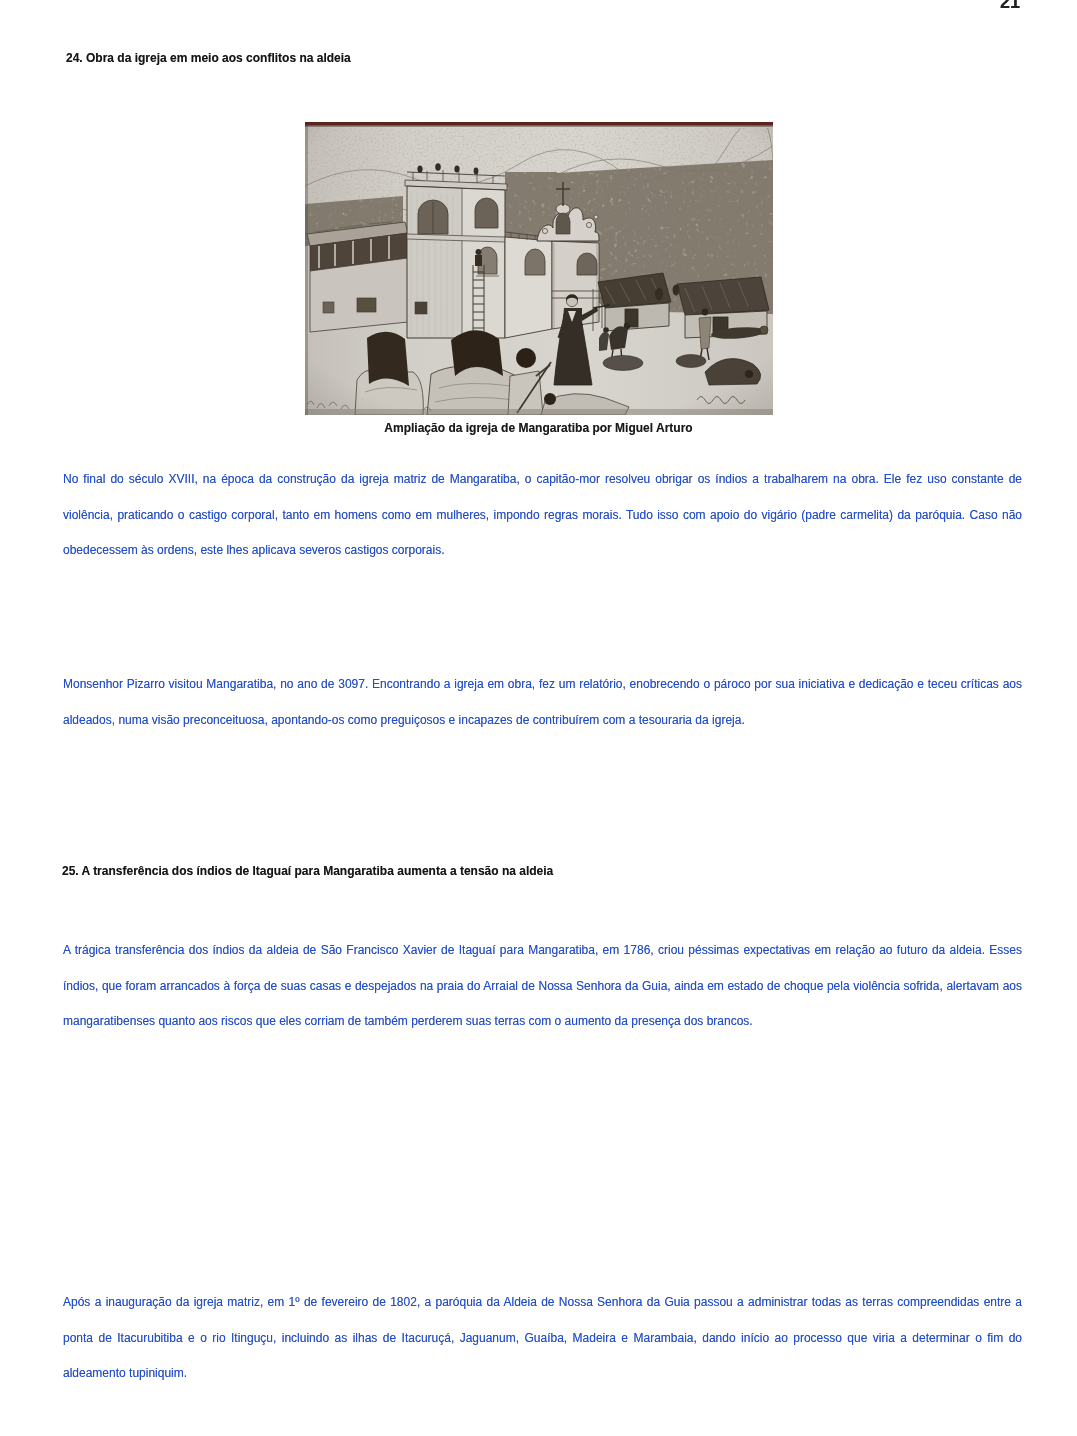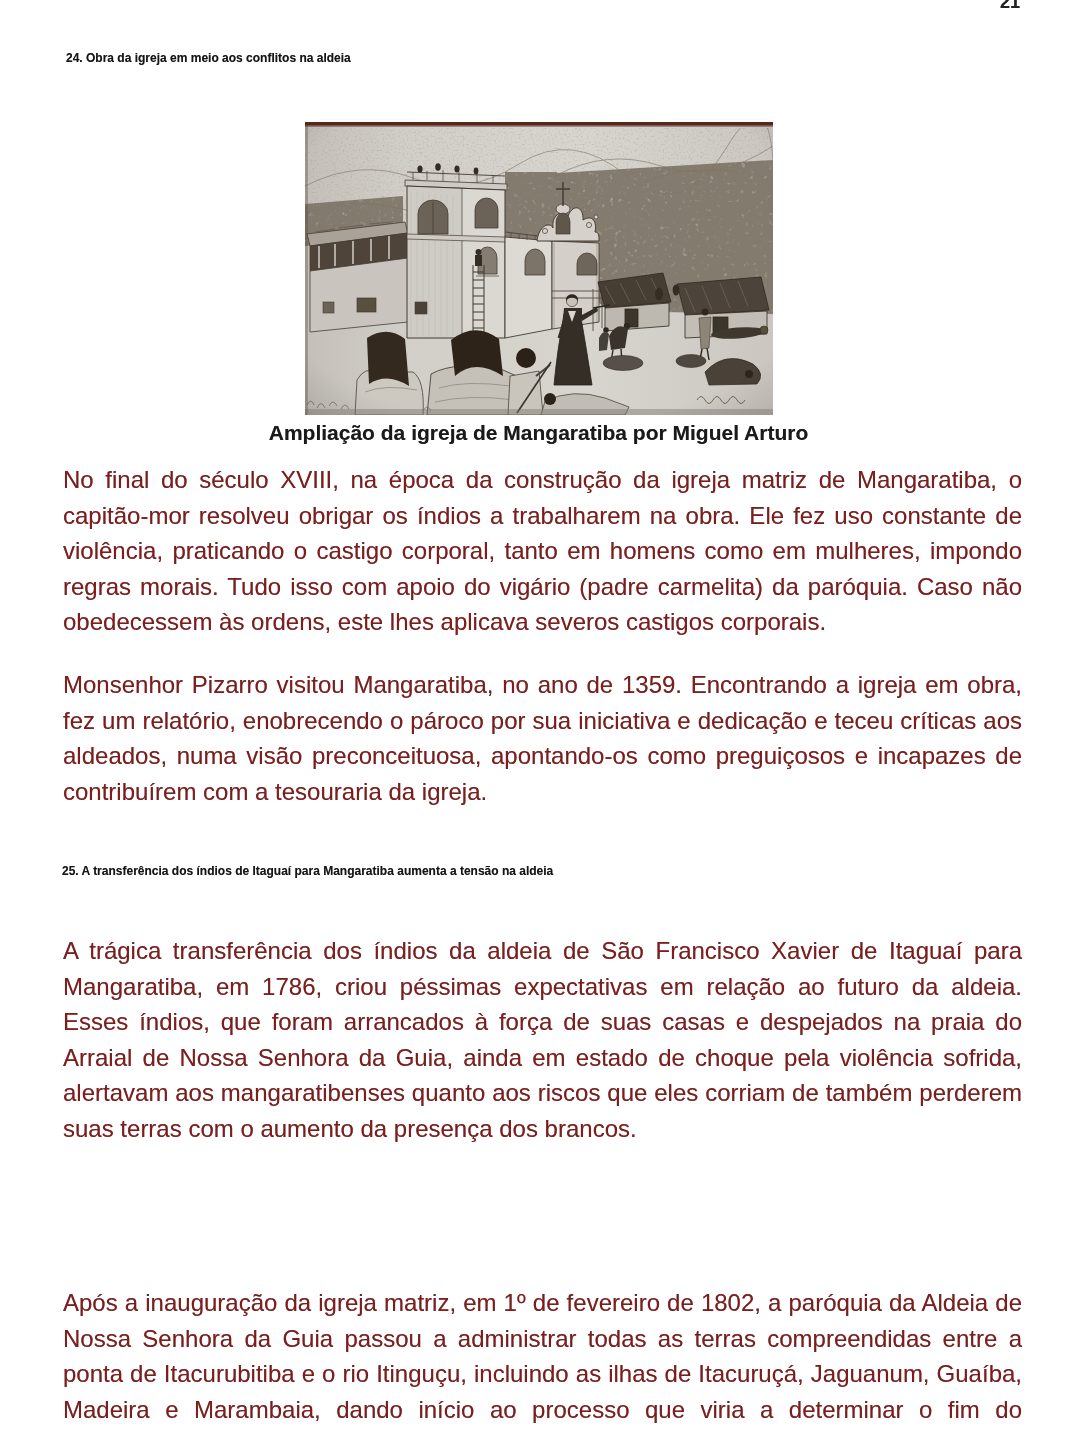--- a/index.html
+++ b/index.html
@@ -17,33 +17,33 @@
     text-shadow:0 0 .5px rgba(0,0,0,.5);
   }
   .heading{
     position:absolute;left:66px;right:55px;
     font-size:12px;font-weight:bold;color:#161616;
     text-shadow:0 0 .5px rgba(0,0,0,.45);
     white-space:pre-wrap;
   }
   .para{
     position:absolute;left:63px;width:959px;
-    font-size:24px;line-height:35.6px;
+    font-size:12px;line-height:35.6px;
     text-align:justify;
-    color:#7f1d1d;
+    color:#1d4ed8;
     text-shadow:0 0 .5px rgba(0,0,0,.4);
   }
   .fig{
     position:absolute;left:305px;top:122px;width:468px;height:293px;
   }
   .fig svg{display:block;}
   .caption{
     position:absolute;left:0;right:0;top:421px;
     text-align:center;
-    font-size:21px;font-weight:bold;color:#1a1a1a;
+    font-size:12px;font-weight:bold;color:#1a1a1a;
     text-shadow:0 0 .5px rgba(0,0,0,.45);
   }
 </style>
 </head>
 <body>
 
 <div class="page">
 
   <div class="pagenum">21</div>
 
@@ -245,20 +245,20 @@
       <rect x="0" y="287" width="468" height="6" fill="#7d766c" opacity="0.45"></rect>
       <rect x="0" y="0" width="3" height="293" fill="#55493d" opacity="0.35"></rect>
       <rect x="0" y="0" width="468" height="3.5" fill="#5c241d"></rect>
       <rect x="0" y="3.5" width="468" height="1.2" fill="#2e1511" opacity="0.55"></rect>
     </svg>
   </div>
 
   <div class="caption">Ampliação da igreja de Mangaratiba por Miguel Arturo</div>
 
   <div class="para" style="top:462px;">No final do século XVIII, na época da construção da igreja matriz de Mangaratiba, o capitão-mor resolveu obrigar os índios a trabalharem na obra. Ele fez uso constante de violência, praticando o castigo corporal, tanto em homens como em mulheres, impondo regras morais. Tudo isso com apoio do vigário (padre carmelita) da paróquia. Caso não obedecessem às ordens, este lhes aplicava severos castigos corporais.</div>
-  <div class="para" style="top:667px;">Monsenhor Pizarro visitou Mangaratiba, no ano de 1359. Encontrando a igreja em obra, fez um relatório, enobrecendo o pároco por sua iniciativa e dedicação e teceu críticas aos aldeados, numa visão preconceituosa, apontando-os como preguiçosos e incapazes de contribuírem com a tesouraria da igreja.</div>
+  <div class="para" style="top:667px;">Monsenhor Pizarro visitou Mangaratiba, no ano de 3097. Encontrando a igreja em obra, fez um relatório, enobrecendo o pároco por sua iniciativa e dedicação e teceu críticas aos aldeados, numa visão preconceituosa, apontando-os como preguiçosos e incapazes de contribuírem com a tesouraria da igreja.</div>
 
   <div class="heading" style="top:864px;left:62px;">25. A transferência dos índios de Itaguaí para Mangaratiba aumenta a tensão na aldeia</div>
   <div class="para" style="top:933px;">A trágica transferência dos índios da aldeia de São Francisco Xavier de Itaguaí para Mangaratiba, em 1786, criou péssimas expectativas em relação ao futuro da aldeia. Esses índios, que foram arrancados à força de suas casas e despejados na praia do Arraial de Nossa Senhora da Guia, ainda em estado de choque pela violência sofrida, alertavam aos mangaratibenses quanto aos riscos que eles corriam de também perderem suas terras com o aumento da presença dos brancos.</div>
 
   <div class="para" style="top:1285px;">Após a inauguração da igreja matriz, em 1º de fevereiro de 1802, a paróquia da Aldeia de Nossa Senhora da Guia passou a administrar todas as terras compreendidas entre a ponta de Itacurubitiba e o rio Itinguçu, incluindo as ilhas de Itacuruçá, Jaguanum, Guaíba, Madeira e Marambaia, dando início ao processo que viria a determinar o fim do aldeamento tupiniquim.</div>
 
 </div>
 
 </body></html>

